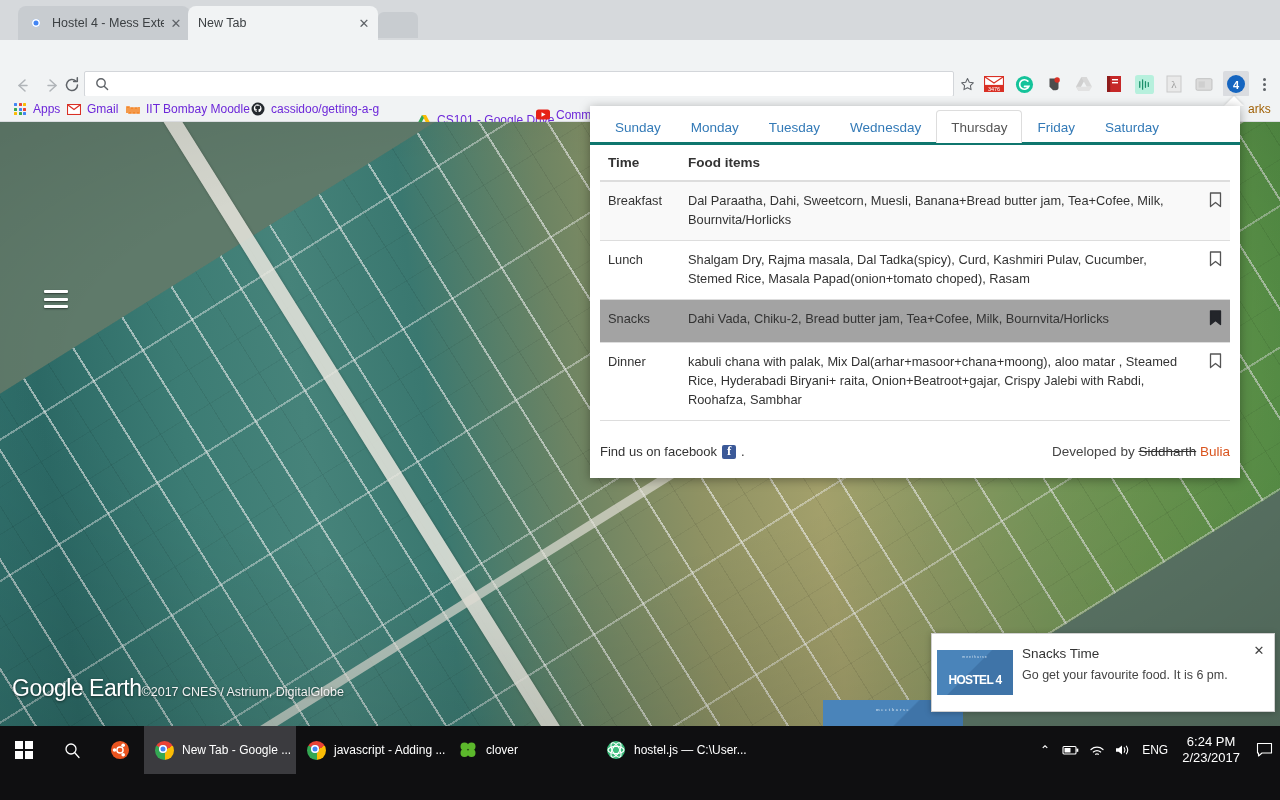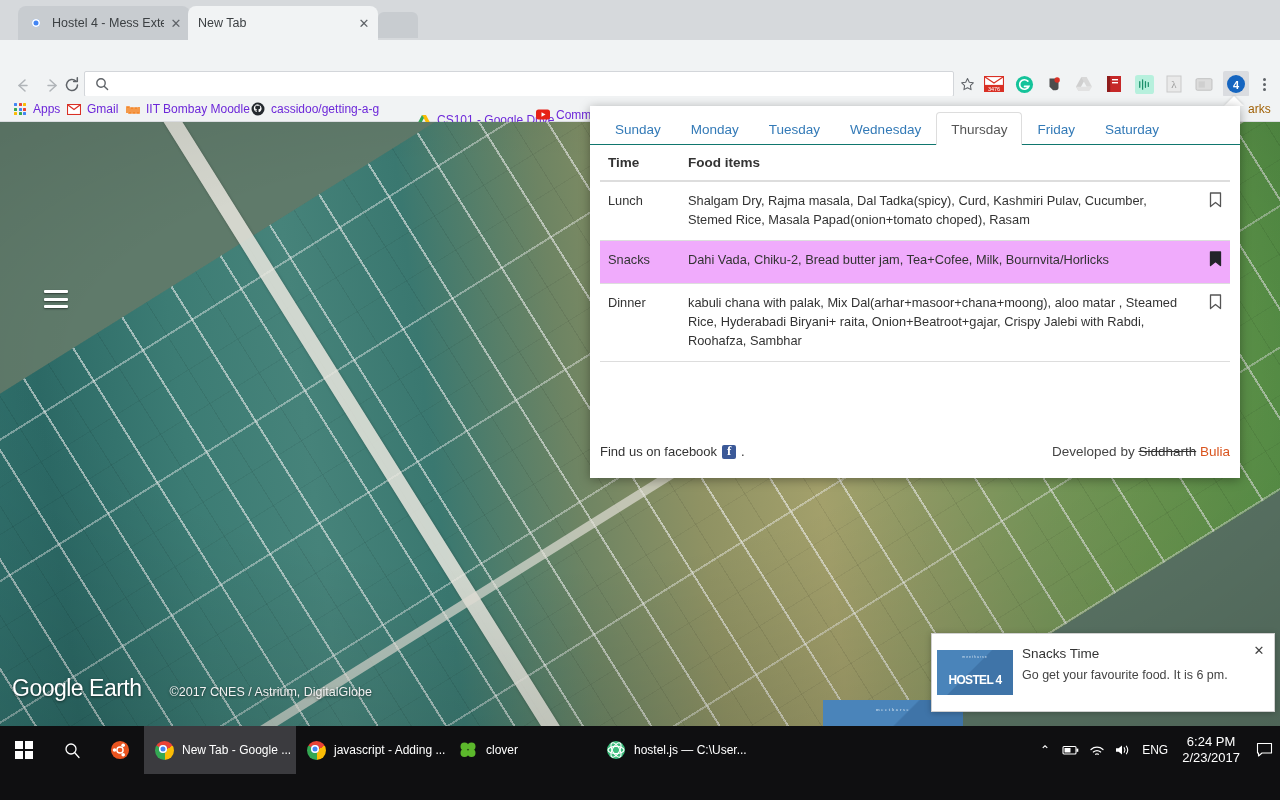--- a/index.html
+++ b/index.html
@@ -125,55 +125,55 @@
     background:rgba(225,222,214,.7);
     transform:rotate(-32deg);
   }
   .page-vignette { position:absolute; inset:0;
     background:radial-gradient(ellipse at 40% 40%, rgba(0,0,0,0) 40%, rgba(0,0,0,.18) 100%); }
 
   .ge-hamburger { position:absolute; left:44px; top:168px; width:24px; height:18px;
     display:flex; flex-direction:column; justify-content:space-between; }
   .ge-hamburger i { display:block; height:3px; background:#fff; border-radius:1px;
     box-shadow:0 1px 2px rgba(0,0,0,.5); }
-  .ge-attrib { position:absolute; left:12px; bottom:24px; display:flex; align-items:baseline; gap:28px;
+  .ge-attrib { position:absolute; left:12px; bottom:24px; display:flex; align-items:baseline; gap:0;
     text-shadow:0 1px 3px rgba(0,0,0,.6); }
   .ge-logo { font-size:23px; color:#fff; letter-spacing:-.5px; font-family:"Liberation Sans", sans-serif; }
   .ge-copy { font-size:12.5px; color:#f1f1f1; }
 
   
   .popup {
     position:absolute; left:590px; top:106px; width:650px; height:372px;
     background:#fff; box-shadow:0 2px 10px rgba(0,0,0,.35);
   }
   .popup-arrow {
     position:absolute; left:1224px; top:96px; width:0; height:0;
     border-left:10px solid transparent; border-right:10px solid transparent;
     border-bottom:10px solid #fff;
     filter:drop-shadow(0 -1px 1px rgba(0,0,0,.12));
   }
   .daytabs { position:absolute; left:0; top:0; width:650px; height:39px;
-    border-bottom:1px solid #0f766e; display:flex; align-items:flex-end; padding-left:10px; }
+    border-bottom:3px solid #0f766e; display:flex; align-items:flex-end; padding-left:10px; }
   .daytab {
     font-size:13.5px; color:#337ab7; padding:10px 14px 9px 14px; line-height:1;
     border:1px solid transparent; border-bottom:none; position:relative; top:1px;
   }
   .daytab.active { color:#555; background:#fff; border-color:#ddd; border-radius:4px 4px 0 0; }
 
   table.menu { position:absolute; left:10px; top:39px; width:630px; border-collapse:collapse; }
   table.menu th {
     text-align:left; font-size:13.5px; color:#333; font-weight:bold;
     padding:10px 8px; border-bottom:2px solid #ddd;
   }
   table.menu td {
     font-size:12.8px; color:#333; padding:10px 8px; vertical-align:top;
     border-bottom:1px solid #ddd; line-height:1.48;
   }
   table.menu tr.alt td { background:#f9f9f9; }
-  table.menu tr.sel td { background:#f0abfc; }
+  table.menu tr.sel td { background:#a3a3a3; }
   td.time { width:80px; white-space:nowrap; }
   td.bk { width:28px; text-align:right; }
 
   .popup-footer { position:absolute; left:0; bottom:0; width:650px; height:78px; }
   .fb-line { position:absolute; left:10px; top:44px; font-size:13px; color:#333;
     display:flex; align-items:center; gap:5px; }
   .fb-icon { width:14px; height:14px; background:#3b5998; border-radius:2px; position:relative;
     display:inline-block; }
   .fb-icon::after { content:"f"; position:absolute; left:0; right:0; top:-2px; text-align:center;
     font-family:"Liberation Serif", serif; font-weight:bold; font-size:13px; color:#fff; }
@@ -465,20 +465,29 @@
 
     <table class="menu">
       <thead>
         <tr>
           <th class="time">Time</th>
           <th>Food items</th>
           <th class="bk"></th>
         </tr>
       </thead>
       <tbody>
+        <tr class="alt">
+          <td class="time">Breakfast</td>
+          <td>Dal Paraatha, Dahi, Sweetcorn, Muesli, Banana+Bread butter jam, Tea+Cofee, Milk, Bournvita/Horlicks</td>
+          <td class="bk">
+            <svg width="13" height="16" viewBox="0 0 13 16">
+                <path d="M1.5 1h10v13.5L6.5 10.5 1.5 14.5z" fill="none" stroke="#555" stroke-width="1.3" stroke-linejoin="round"></path>
+              </svg>
+          </td>
+        </tr>
         <tr>
           <td class="time">Lunch</td>
           <td>Shalgam Dry, Rajma masala, Dal Tadka(spicy), Curd, Kashmiri Pulav, Cucumber, Stemed Rice, Masala Papad(onion+tomato choped), Rasam</td>
           <td class="bk">
             <svg width="13" height="16" viewBox="0 0 13 16">
                 <path d="M1.5 1h10v13.5L6.5 10.5 1.5 14.5z" fill="none" stroke="#555" stroke-width="1.3" stroke-linejoin="round"></path>
               </svg>
           </td>
         </tr>
         <tr class="sel">

